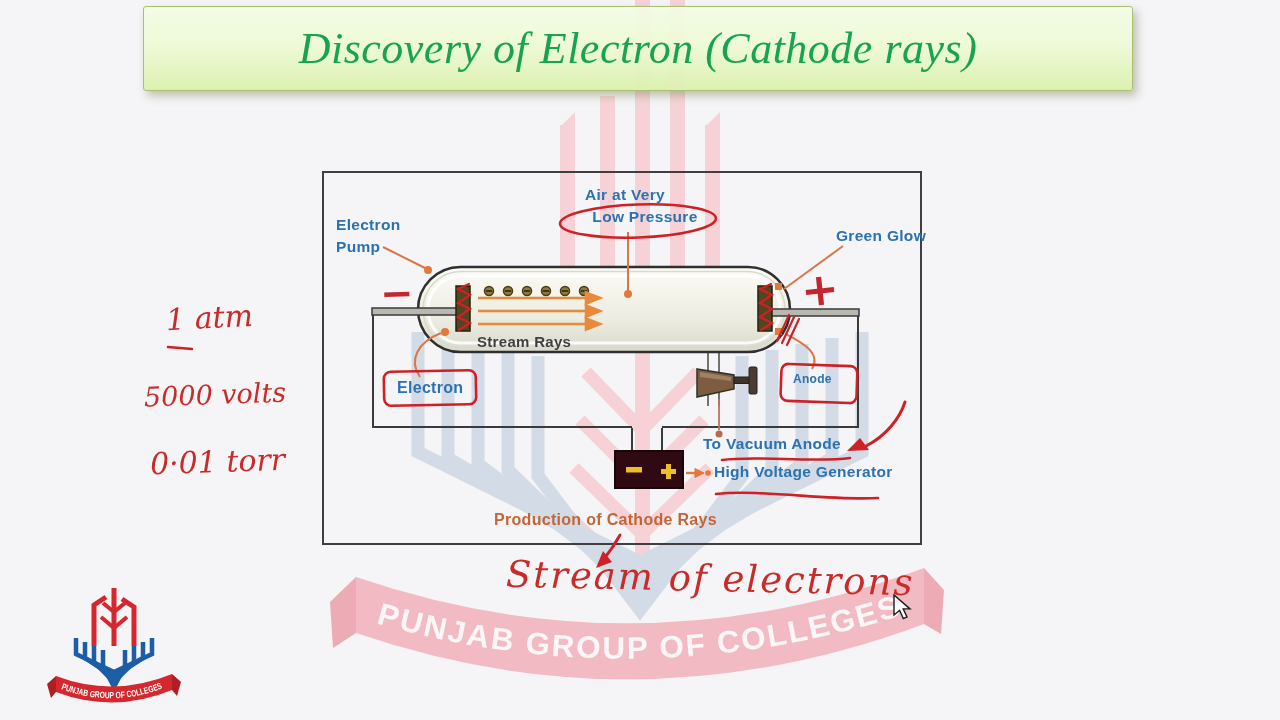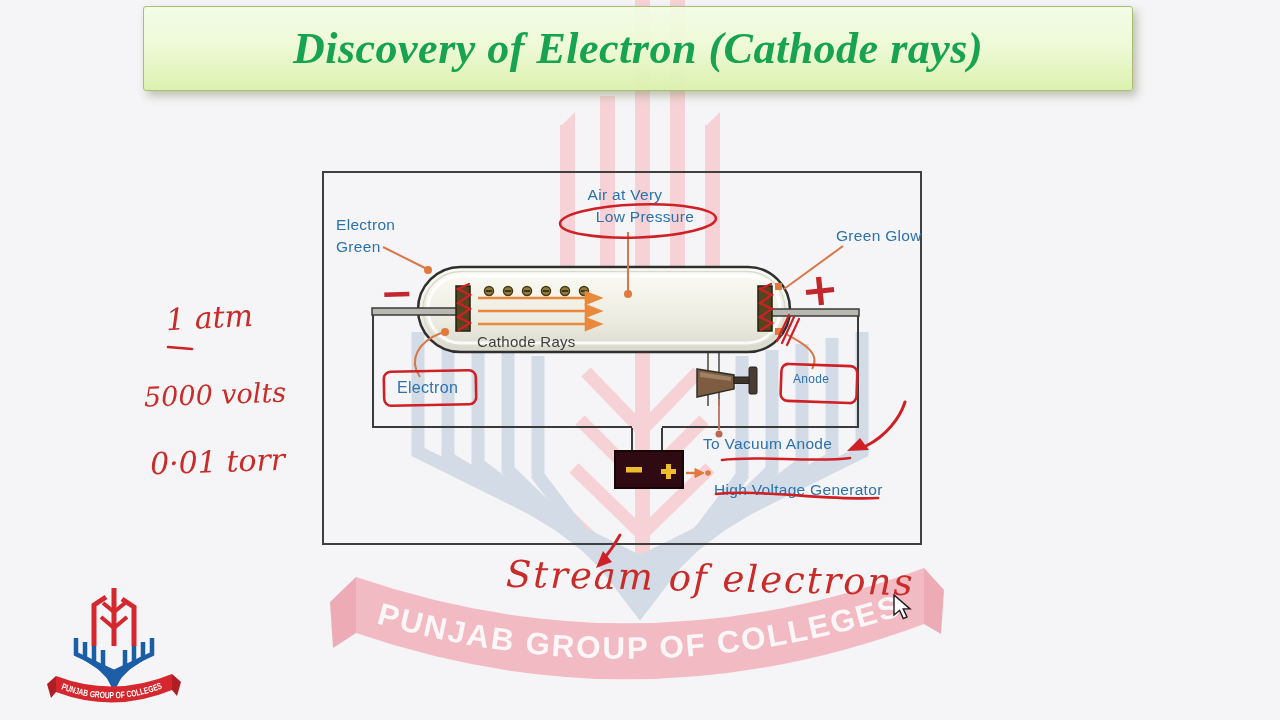--- a/index.html
+++ b/index.html
@@ -7,29 +7,29 @@
          font-family:"Liberation Sans",sans-serif;}
   .stage *{box-sizing:border-box;}
   svg{position:absolute;left:0;top:0;pointer-events:none;}
 
   
   .banner{position:absolute;left:143px;top:6px;width:990px;height:85px;
     background:linear-gradient(180deg,rgba(243,252,228,.95) 0%,rgba(238,250,214,.94) 45%,rgba(219,241,173,.96) 100%);
     border:1px solid #a9bd77;border-radius:3px;
     box-shadow:4px 5px 8px rgba(125,135,95,.45);
     display:flex;align-items:center;justify-content:center;z-index:50;}
-  .banner-title{font-family:"Liberation Serif",serif;font-style:italic;font-weight:bold;
+  .banner-title{font-family:"Liberation Serif",serif;font-style:italic;font-weight:normal;
     font-size:44px;color:#17a350;letter-spacing:.5px;white-space:nowrap;}
 
   
   .diagram-frame{position:absolute;left:322px;top:171px;width:600px;height:374px;
     border:2px solid #3f3f3f;z-index:20;background:transparent;}
 
   
-  .lbl{position:absolute;font-weight:normal;color:#2b72ae;z-index:30;white-space:nowrap;
+  .lbl{position:absolute;font-weight:bold;color:#2b72ae;z-index:30;white-space:nowrap;
        font-size:15.5px;letter-spacing:.3px;}
   .lbl.dark{color:#3f3f3f;}
   .lbl.production{color:#c2663a;}
   .sign{position:absolute;font-weight:bold;color:#c1272d;z-index:31;line-height:1;
         font-family:"DejaVu Sans",sans-serif;}
 
   
   .hw{position:absolute;font-family:"DejaVu Serif",serif;font-style:italic;
       color:#c92b28;z-index:42;white-space:nowrap;line-height:1;}
 
@@ -180,32 +180,33 @@
       </g>
     </g>
   </svg>
 
   <div class="diagram-frame"></div>
 
   <div class="lbl" style="left:560px;top:186px;width:130px;text-align:center;">Air at Very</div>
   <div class="lbl" style="left:580px;top:208px;width:130px;text-align:center;">Low Pressure</div>
 
   <div class="lbl" style="left:336px;top:216px;">Electron</div>
-  <div class="lbl" style="left:336px;top:238px;">Green</div>
+  <div class="lbl" style="left:336px;top:238px;">Pump</div>
 
   <div class="lbl" style="left:836px;top:227px;text-align:center;">Green Glow</div>
 
-  <div class="lbl dark" style="left:477px;top:333px;font-size:15px;">Cathode Rays</div>
+  <div class="lbl dark" style="left:477px;top:333px;font-size:15px;">Stream Rays</div>
 
   <div class="lbl" style="left:397px;top:379px;font-size:16px;">Electron</div>
   <div class="lbl" style="left:793px;top:372px;font-size:12px;">Anode</div>
 
   <div class="lbl" style="left:703px;top:435px;">To Vacuum Anode</div>
-  <div class="lbl" style="left:714px;top:463px;margin-top:18px;">High Voltage Generator</div>
-
+  <div class="lbl" style="left:714px;top:463px;">High Voltage Generator</div>
+
+  <div class="lbl production" style="left:494px;top:511px;font-size:16px;">Production of Cathode Rays</div>
 
   <div class="sign" style="left:380px;top:273px;font-size:40px;transform:rotate(-2deg);">−</div>
   <div class="sign" style="left:801px;top:267px;font-size:45px;transform:rotate(-6deg);">+</div>
 
   <div class="hw" style="left:166px;top:303px;font-size:30px;transform:rotate(-3deg);">1 atm</div>
   <div class="hw" style="left:144px;top:381px;font-size:27px;transform:rotate(-2deg);">5000 volts</div>
   <div class="hw" style="left:150px;top:447px;font-size:30px;transform:rotate(-2deg);">0·01 torr</div>
   <div class="hw" style="left:506px;top:560px;font-size:37px;letter-spacing:2px;transform:rotate(1.2deg);">Stream of electrons</div>
 
   <svg class="layer-ink" width="1280" height="720" viewBox="0 0 1280 720">

